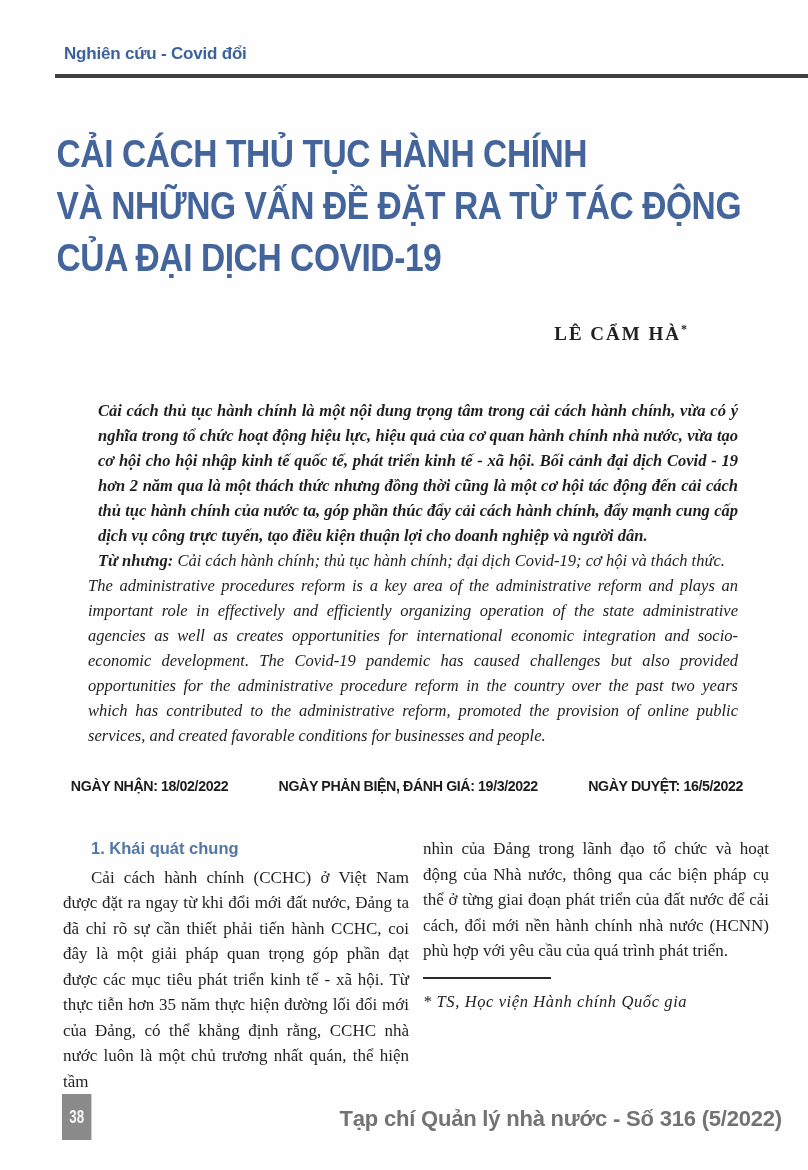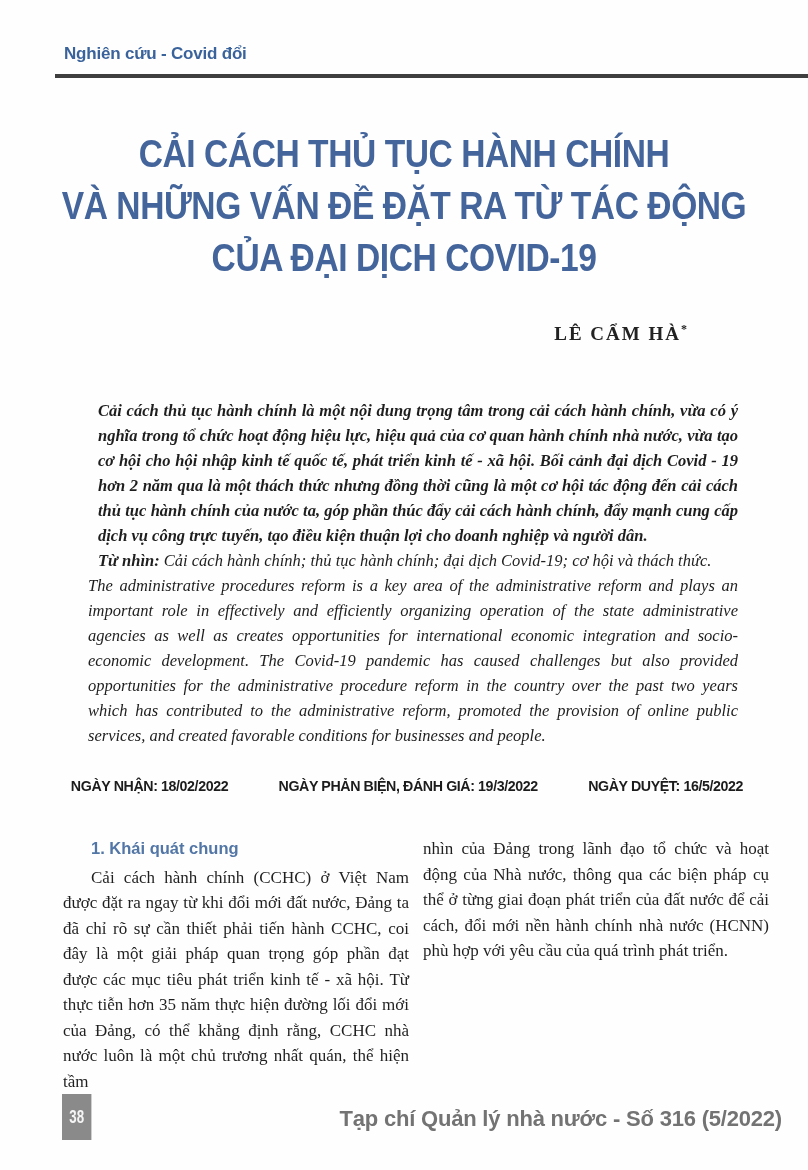--- a/index.html
+++ b/index.html
@@ -24,21 +24,21 @@
   }
   .top-rule {
     position: absolute;
     left: 55px; right: 0; top: 74px;
     height: 4px;
     background: #3f3f3f;
   }
   .title-block {
     position: absolute;
     left: 0; right: 0; top: 128px;
-    text-align: center;
+    text-align: left;
     font-family: "Liberation Sans", sans-serif;
     font-weight: bold;
     color: #44659c;
     font-size: 39px;
     line-height: 52px;
     letter-spacing: -0.5px;
   }
   .title-line { transform: scaleX(0.86); transform-origin: 50% 50%; white-space: nowrap; }
   .author-line {
     position: absolute;
@@ -144,36 +144,40 @@
   <div class="title-block">
     <div class="title-line">CẢI CÁCH THỦ TỤC HÀNH CHÍNH</div>
     <div class="title-line">VÀ NHỮNG VẤN ĐỀ ĐẶT RA TỪ TÁC ĐỘNG</div>
     <div class="title-line">CỦA ĐẠI DỊCH COVID-19</div>
   </div>
 
   <div class="author-line"><span>LÊ CẨM HÀ</span><sup>*</sup></div>
 
   <div class="abstract">
     <div class="vi">Cải cách thủ tục hành chính là một nội dung trọng tâm trong cải cách hành chính, vừa có ý nghĩa trong tổ chức hoạt động hiệu lực, hiệu quả của cơ quan hành chính nhà nước, vừa tạo cơ hội cho hội nhập kinh tế quốc tế, phát triển kinh tế - xã hội. Bối cảnh đại dịch Covid - 19 hơn 2 năm qua là một thách thức nhưng đồng thời cũng là một cơ hội tác động đến cải cách thủ tục hành chính của nước ta, góp phần thúc đẩy cải cách hành chính, đẩy mạnh cung cấp dịch vụ công trực tuyến, tạo điều kiện thuận lợi cho doanh nghiệp và người dân.</div>
-    <div class="vi"><span class="kw-label">Từ nhìn:</span><span style="font-weight:normal"> Cải cách hành chính; thủ tục hành chính; đại dịch Covid-19; cơ hội và thách thức.</span></div>
+    <div class="vi"><span class="kw-label">Từ nhưng:</span><span style="font-weight:normal"> Cải cách hành chính; thủ tục hành chính; đại dịch Covid-19; cơ hội và thách thức.</span></div>
     <div class="en">The administrative procedures reform is a key area of the administrative reform and plays an important role in effectively and efficiently organizing operation of the state administrative agencies as well as creates opportunities for international economic integration and socio-economic development. The Covid-19 pandemic has caused challenges but also provided opportunities for the administrative procedure reform in the country over the past two years which has contributed to the administrative reform, promoted the provision of online public services, and created favorable conditions for businesses and people.</div>
   </div>
 
   <div class="dates-row">
     <span>NGÀY NHẬN: 18/02/2022</span>
     <span>NGÀY PHẢN BIỆN, ĐÁNH GIÁ: 19/3/2022</span>
     <span>NGÀY DUYỆT: 16/5/2022</span>
   </div>
 
   <div class="columns">
     <div class="col">
       <div class="sec-heading">1. Khái quát chung</div>
       <div class="indent">Cải cách hành chính (CCHC) ở Việt Nam được đặt ra ngay từ khi đổi mới đất nước, Đảng ta đã chỉ rõ sự cần thiết phải tiến hành CCHC, coi đây là một giải pháp quan trọng góp phần đạt được các mục tiêu phát triển kinh tế - xã hội. Từ thực tiễn hơn 35 năm thực hiện đường lối đổi mới của Đảng, có thể khẳng định rằng, CCHC nhà nước luôn là một chủ trương nhất quán, thể hiện tầm</div>
     </div>
     <div class="col">
       <div>nhìn của Đảng trong lãnh đạo tổ chức và hoạt động của Nhà nước, thông qua các biện pháp cụ thể ở từng giai đoạn phát triển của đất nước để cải cách, đổi mới nền hành chính nhà nước (HCNN) phù hợp với yêu cầu của quá trình phát triển.</div>
+      <div class="footnote-block">
+        <div class="footnote-rule"></div>
+        <div class="footnote-text">* TS, Học viện Hành chính Quốc gia</div>
+      </div>
     </div>
   </div>
 
   <div class="footer-pagenum">38</div>
   <div class="footer-journal">Tạp chí Quản lý nhà nước - Số 316 (5/2022)</div>
 
 </div>
 
 </body></html>

